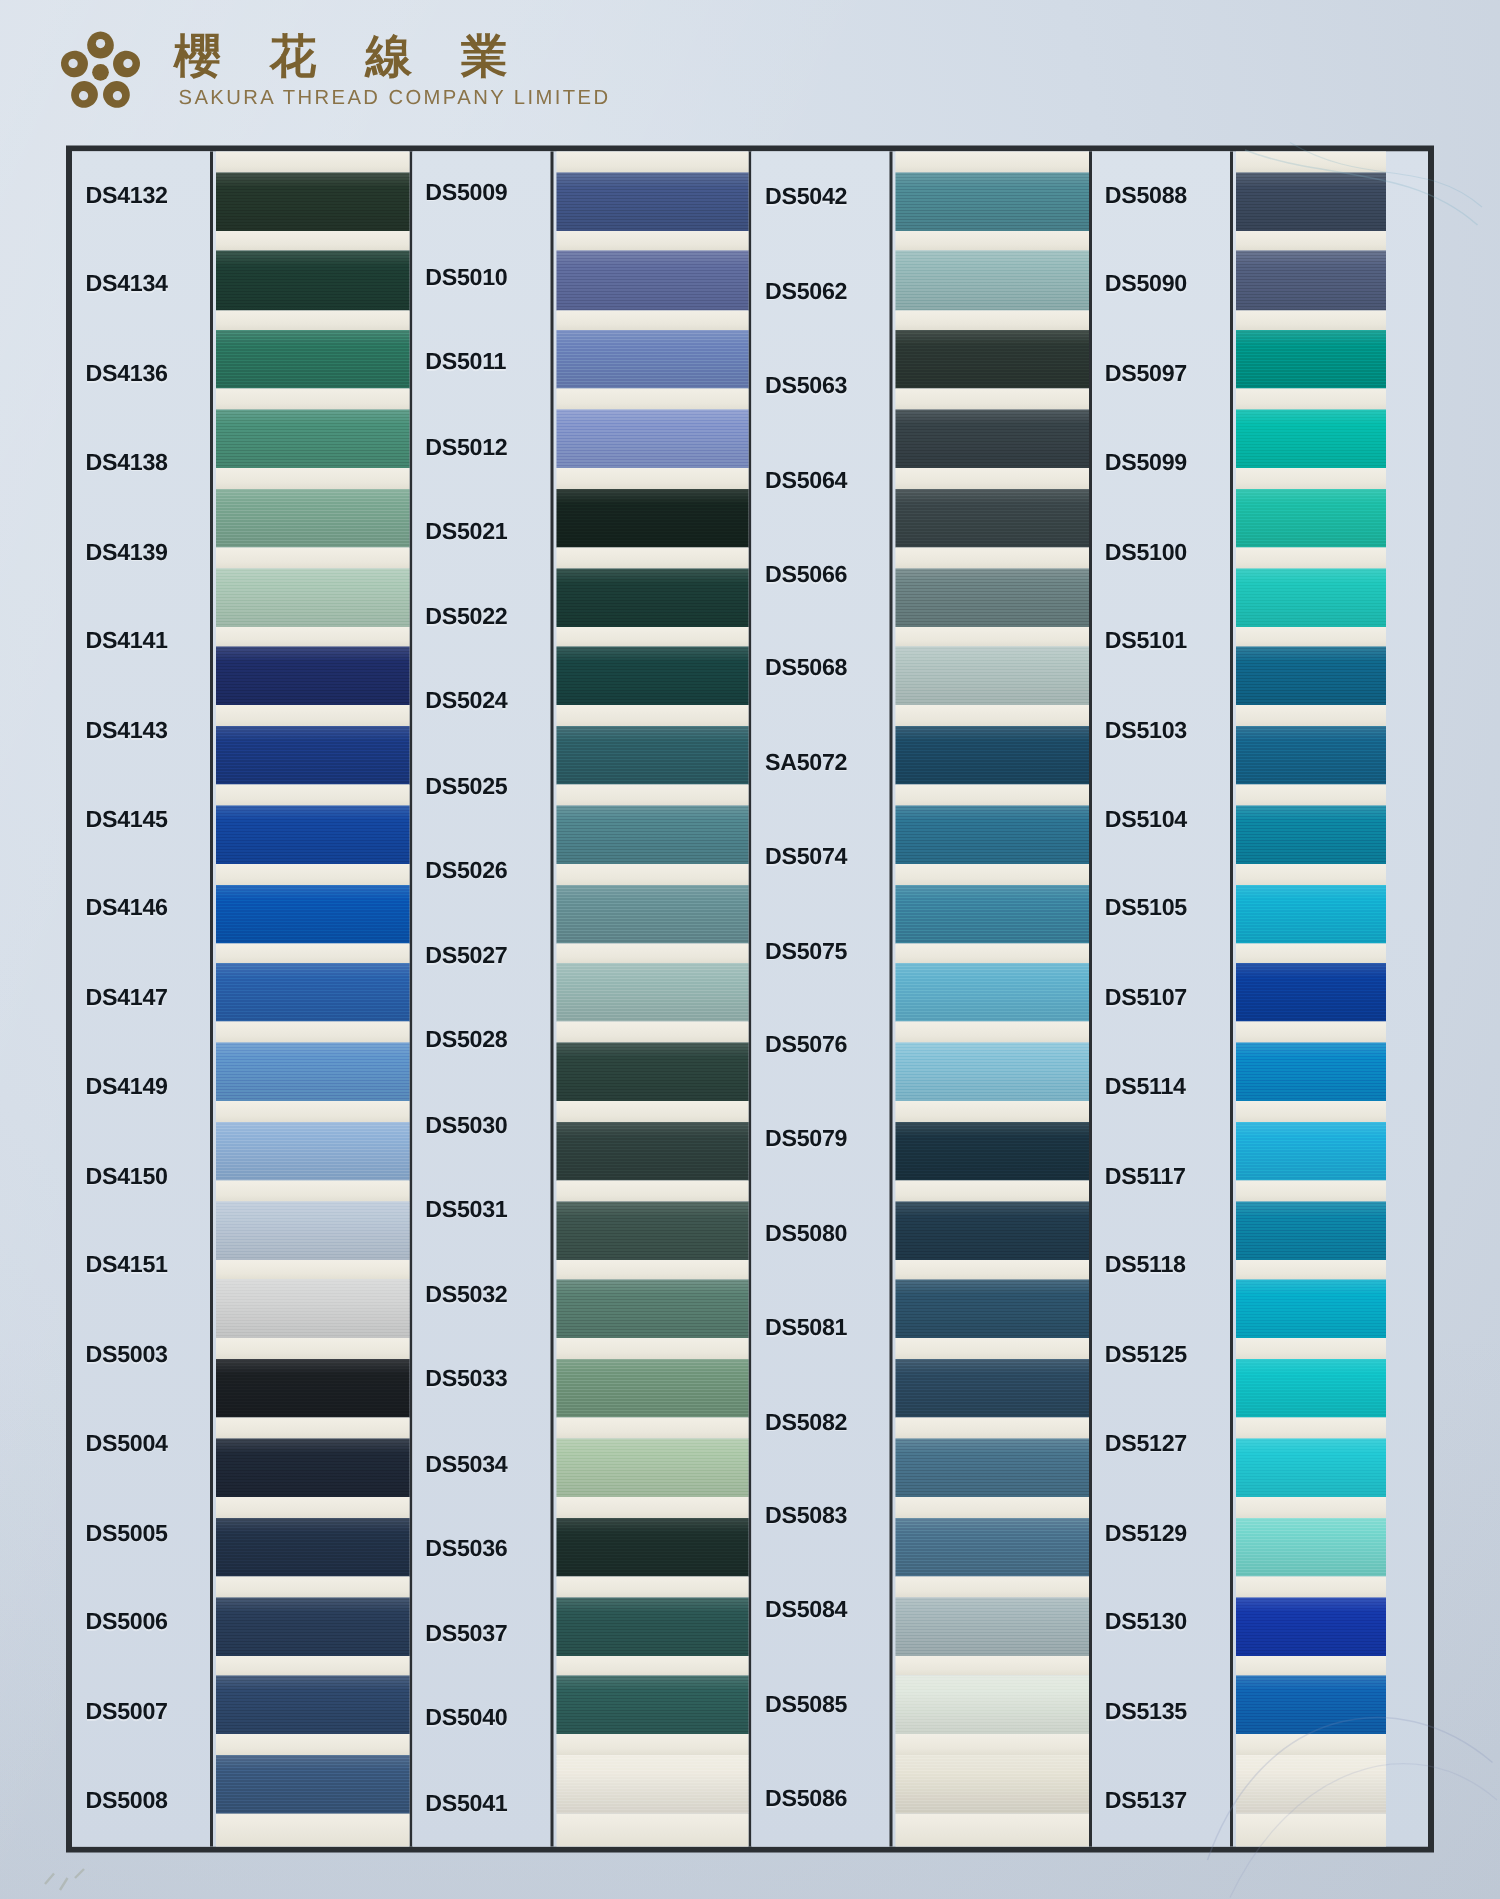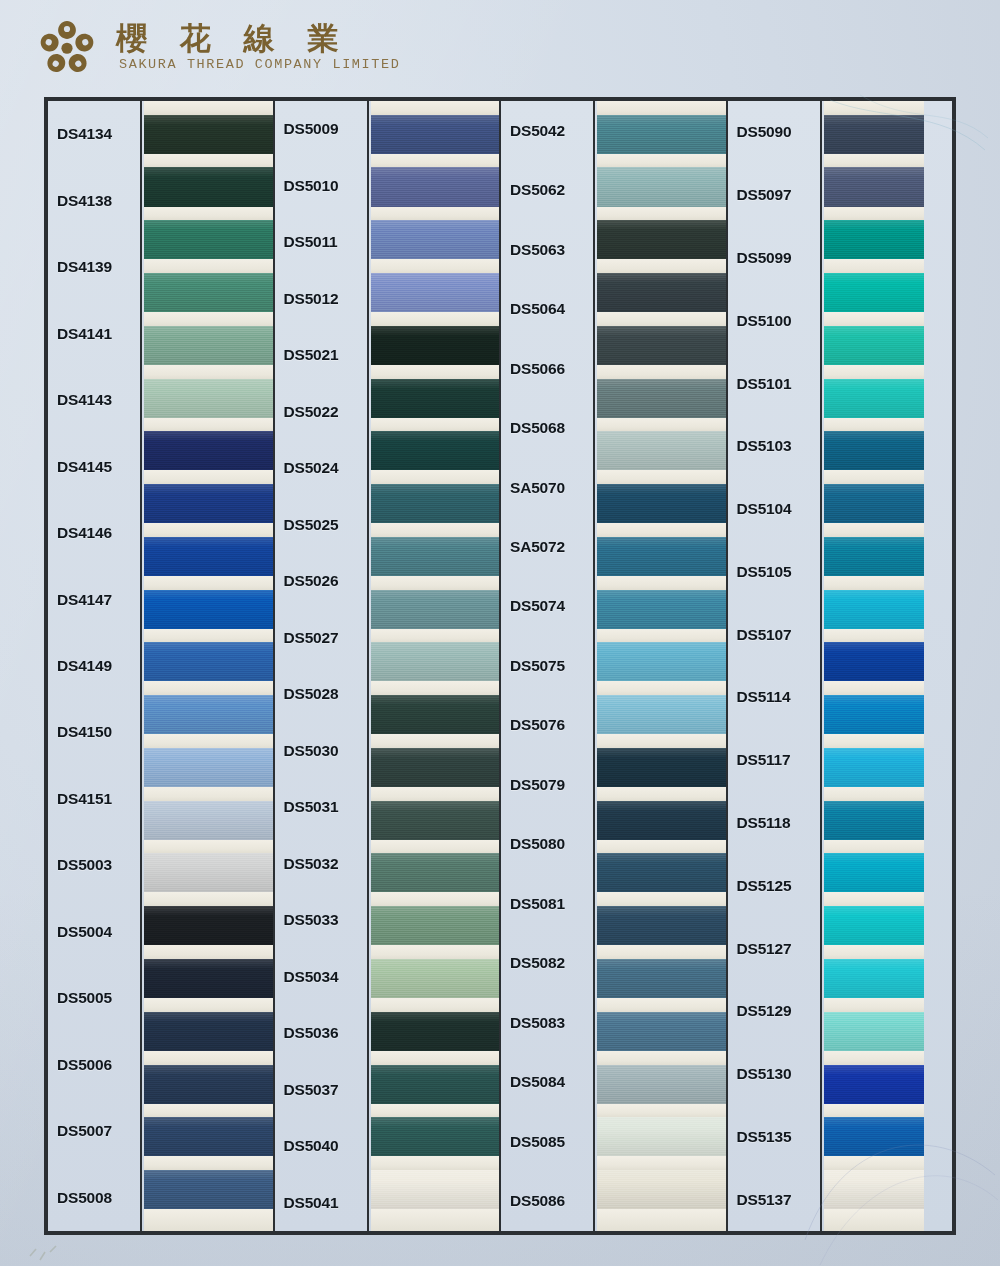--- a/index.html
+++ b/index.html
@@ -48,21 +48,21 @@
   #brand-name-cn {
     font-family: "DejaVu Sans", sans-serif;
     font-size: 31px;
     letter-spacing: 11px;
     color: #7a6130;
     font-weight: 600;
     line-height: 1.05;
     white-space: nowrap;
   }
   #brand-name-en {
-    font-family: Liberation Mono, monospace;
+    font-family: Liberation Sans, sans-serif;
     font-size: 13.5px;
     letter-spacing: 1.6px;
     color: #8a7348;
     white-space: nowrap;
     padding-left: 3px;
   }
 
   
   #swatch-frame {
     position: absolute;
@@ -210,21 +210,23 @@
     </svg>
     <div class="brand-text-block">
       <div id="brand-name-cn">櫻 花 線 業</div>
       <div id="brand-name-en">SAKURA THREAD COMPANY LIMITED</div>
     </div>
   </div>
 
   <div id="swatch-frame">
       <div class="swatch-column">
         <div class="label-strip">
+          <div class="code-label">DS4132</div>
           <div class="code-label">DS4134</div>
+          <div class="code-label">DS4136</div>
           <div class="code-label">DS4138</div>
           <div class="code-label">DS4139</div>
           <div class="code-label">DS4141</div>
           <div class="code-label">DS4143</div>
           <div class="code-label">DS4145</div>
           <div class="code-label">DS4146</div>
           <div class="code-label">DS4147</div>
           <div class="code-label">DS4149</div>
           <div class="code-label">DS4150</div>
           <div class="code-label">DS4151</div>
@@ -435,21 +437,20 @@
         </div>
       </div>
       <div class="swatch-column">
         <div class="label-strip">
           <div class="code-label">DS5042</div>
           <div class="code-label">DS5062</div>
           <div class="code-label">DS5063</div>
           <div class="code-label">DS5064</div>
           <div class="code-label">DS5066</div>
           <div class="code-label">DS5068</div>
-          <div class="code-label">SA5070</div>
           <div class="code-label">SA5072</div>
           <div class="code-label">DS5074</div>
           <div class="code-label">DS5075</div>
           <div class="code-label">DS5076</div>
           <div class="code-label">DS5079</div>
           <div class="code-label">DS5080</div>
           <div class="code-label">DS5081</div>
           <div class="code-label">DS5082</div>
           <div class="code-label">DS5083</div>
           <div class="code-label">DS5084</div>
@@ -539,20 +540,21 @@
           </div>
           <div class="skein" title="DS5086b">
             <div class="wrap-paper"></div>
             <div class="floss" style="background-color: rgb(232, 229, 216);"></div>
           </div>
           <div class="tail-paper"></div>
         </div>
       </div>
       <div class="swatch-column">
         <div class="label-strip">
+          <div class="code-label">DS5088</div>
           <div class="code-label">DS5090</div>
           <div class="code-label">DS5097</div>
           <div class="code-label">DS5099</div>
           <div class="code-label">DS5100</div>
           <div class="code-label">DS5101</div>
           <div class="code-label">DS5103</div>
           <div class="code-label">DS5104</div>
           <div class="code-label">DS5105</div>
           <div class="code-label">DS5107</div>
           <div class="code-label">DS5114</div>

